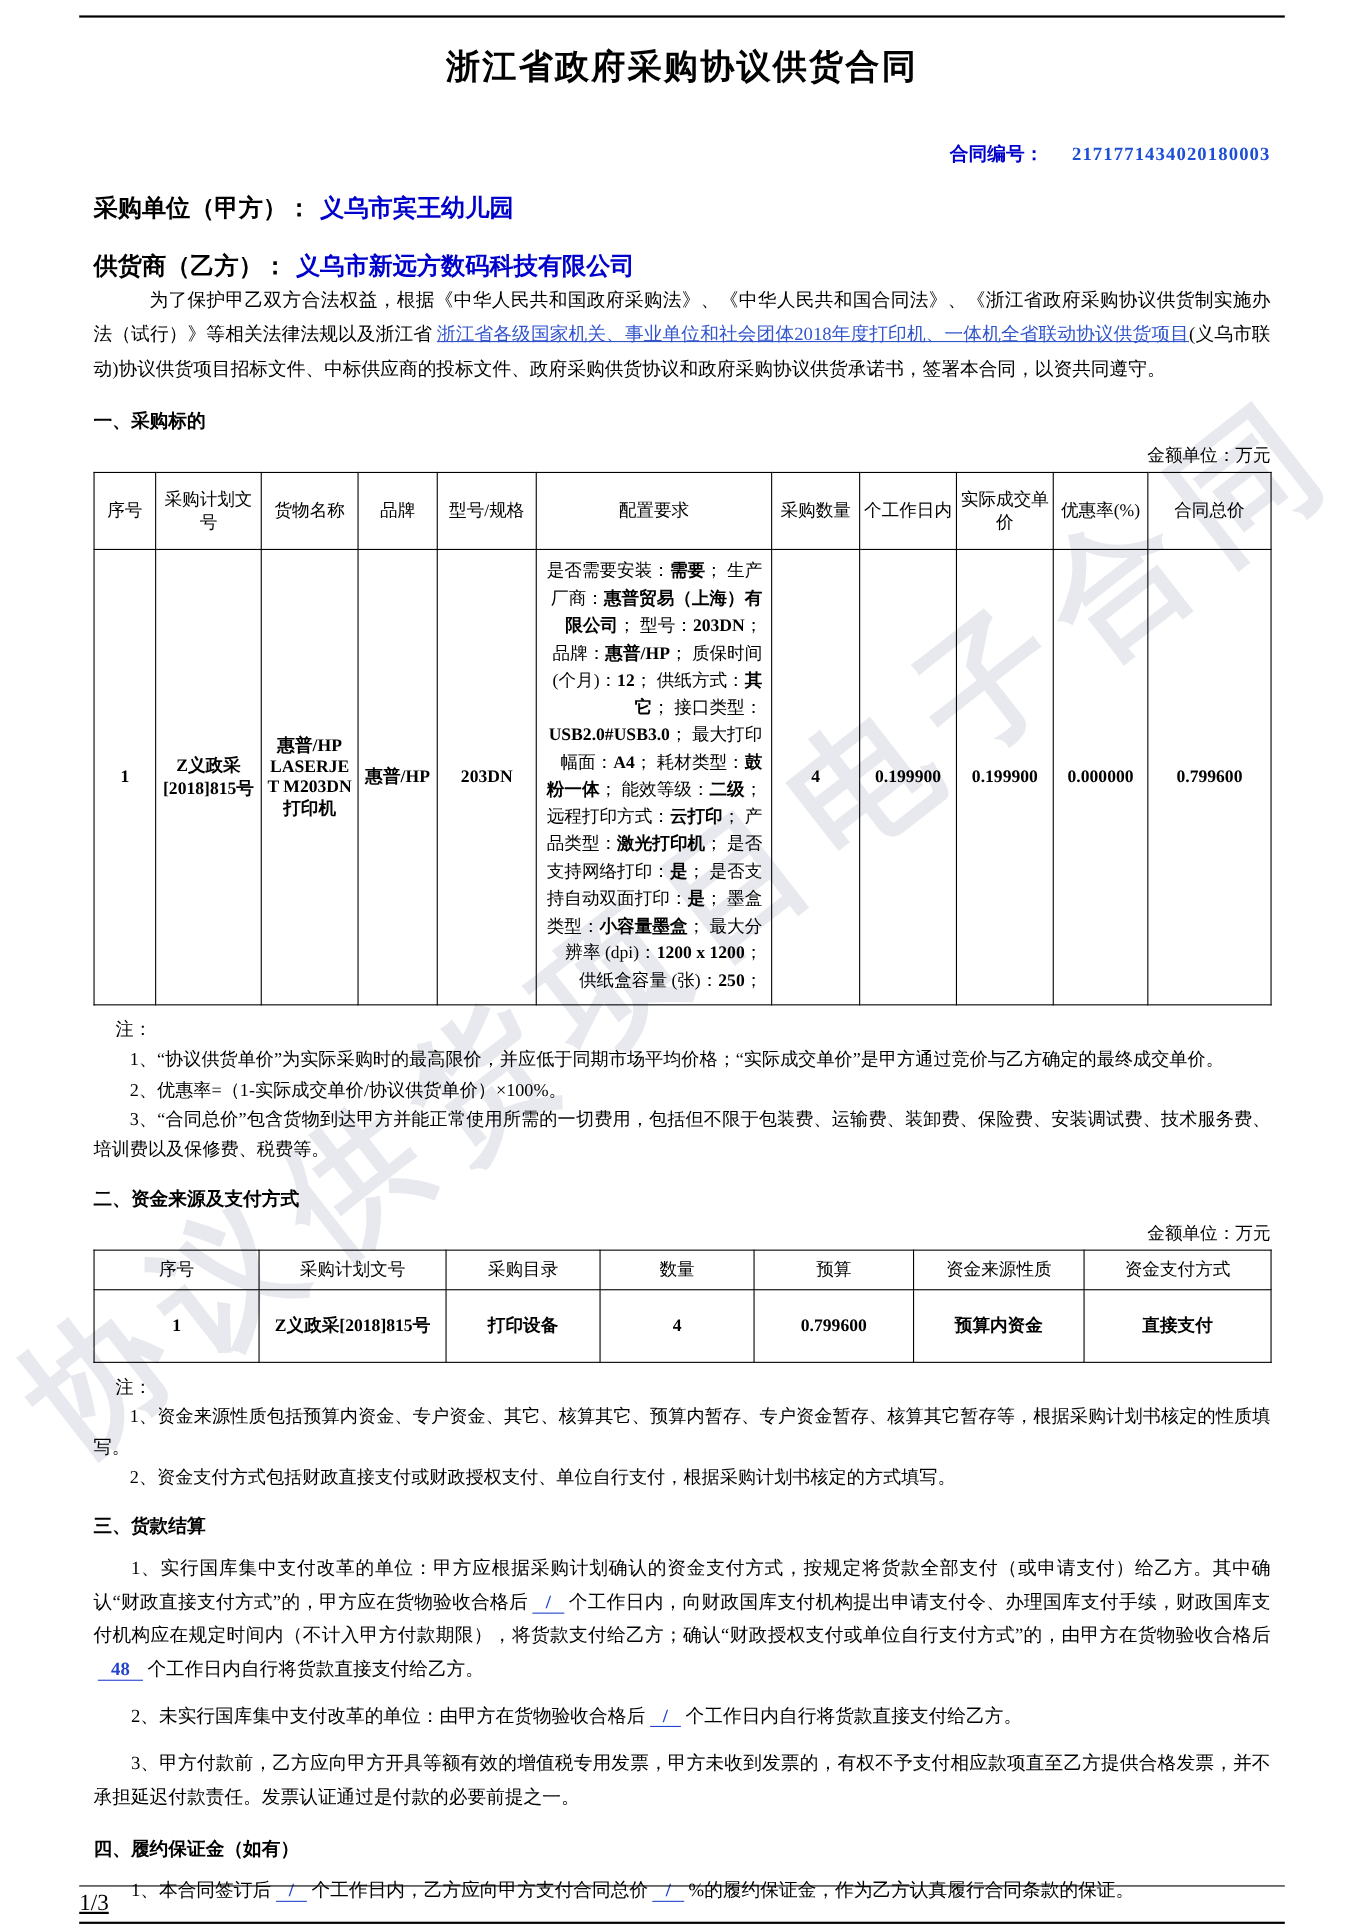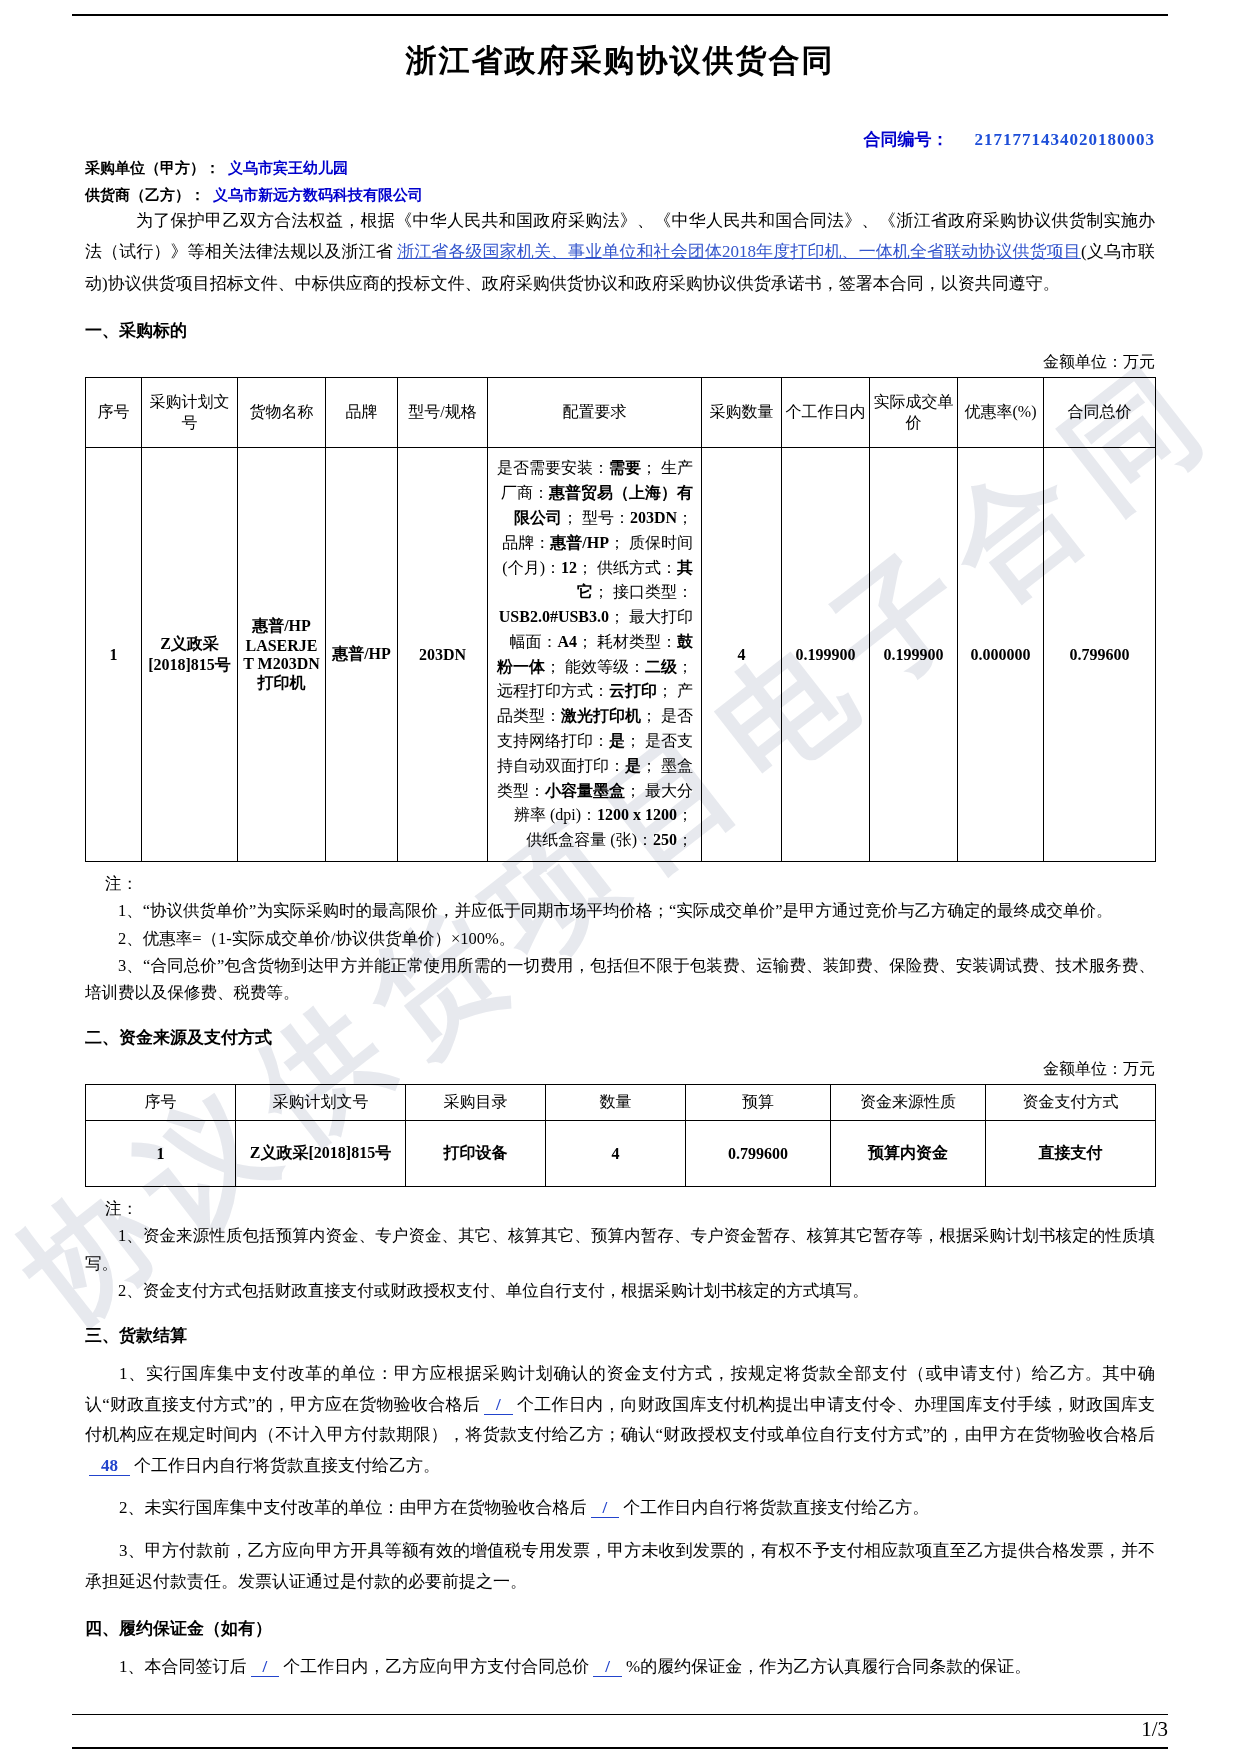--- a/index.html
+++ b/index.html
@@ -40,21 +40,21 @@
     letter-spacing:2px;
   }
   .contract-no-line {
     text-align:right;
     margin-top:46px;
     font-weight:bold;
     font-size:17px;
     color:#0000cc;
   }
   .contract-no-line .num { margin-left:26px; color:#1d4ed8; letter-spacing:1px; }
-  .party-line { margin-top:8px; font-weight:bold; font-size:15px; }
+  .party-line { margin-top:23px; font-weight:bold; font-size:22px; }
   .party-line .value { color:#0000cc; margin-left:8px; }
   .intro {
     text-indent:3em;
     line-height:1.85;
     text-align:justify;
   }
   .intro .link { color:#3355cc; text-decoration:underline; }
   .sec-heading { font-weight:bold; margin-top:20px; font-size:17px; }
   .unit-note { text-align:right; font-size:16px; margin:10px 0 4px 0; }
   table { width:100%; border-collapse:collapse; table-layout:fixed; }
@@ -89,27 +89,28 @@
   .blank {
     color:#2244cc;
     font-weight:bold;
     border-bottom:1px solid #2244cc;
     padding:0 12px;
     margin:0 4px;
   }
   .footer {
     position:absolute;
     left:72px; right:72px; bottom:6px;
-    text-align:right;
+    text-align:left;
     font-size:21px;
     border-top:1.5px solid #000;
     border-bottom:2.5px solid #000;
     padding:2px 0 5px 0;
     z-index:1;
     background:transparent;
+    text-decoration:underline;
   }
 </style>
 </head>
 <body>
 
 <div class="page">
   <div class="watermark">协议供货项目电子合同</div>
 
   <div class="content">
     <div class="top-rule"></div>

